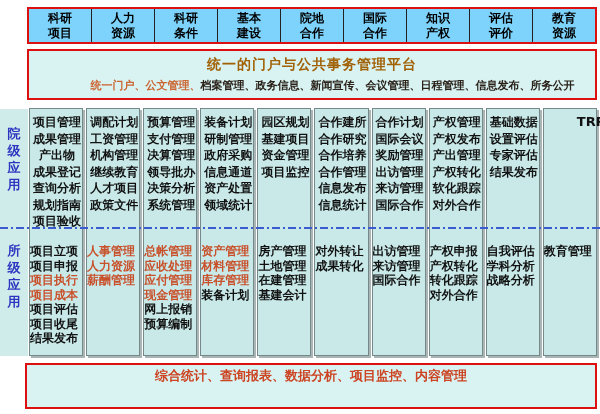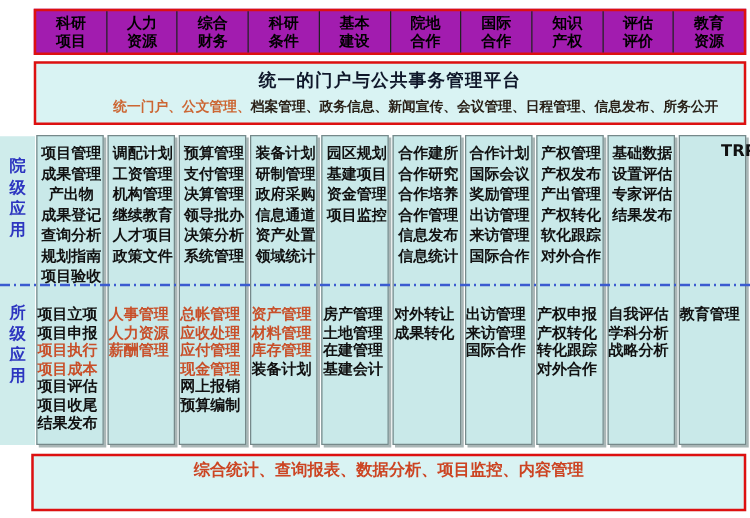--- a/index.html
+++ b/index.html
@@ -5,35 +5,35 @@
   html,body{margin:0;padding:0;}
   body{
     width:600px;height:414px;position:relative;background:#ffffff;
     font-family:"DejaVu Sans",sans-serif;overflow:hidden;
   }
   .page{position:relative;width:600px;height:414px;background:#fff;}
 
   
   .header-box{
     position:absolute;left:27px;top:7px;width:566px;height:33px;
-    border:2px solid #dd1010;background:#a21caf;display:flex;
+    border:2px solid #dd1010;background:#7dd3fc;display:flex;
   }
   .header-cell{
     flex:1;display:flex;flex-direction:column;align-items:center;justify-content:center;
     font-size:12px;font-weight:bold;color:#000;line-height:15px;
     border-right:1px solid #222;white-space:nowrap;
   }
   .header-cell:last-child{border-right:none;}
 
   
   .portal-banner{
     position:absolute;left:27px;top:49px;width:566px;height:47px;
     border:2px solid #dd1010;background:#d9f3f3;text-align:center;
   }
-  .portal-title{font-size:14px;font-weight:bold;color:#0f172a;margin-top:5px;letter-spacing:1px;}
+  .portal-title{font-size:14px;font-weight:bold;color:#a16207;margin-top:5px;letter-spacing:1px;}
   .portal-subtitle{font-size:11px;font-weight:bold;color:#2a2118;margin-top:4px;white-space:nowrap;margin-left:41px;}
   .portal-subtitle .hl{color:#cc6633;}
 
   
   .sidebar{position:absolute;left:0;top:109px;width:28px;height:247px;background:#cfeceb;}
   .side-label{
     position:absolute;left:0;width:28px;text-align:center;
     color:#2d35c0;font-weight:bold;font-size:13px;line-height:17px;
   }
   .side-label-top{top:16px;}
@@ -81,24 +81,20 @@
 <div class="page">
 
   <div class="header-box" id="header-box">
       <div class="header-cell">
         <span>科研</span>
         <span>项目</span>
       </div>
       <div class="header-cell">
         <span>人力</span>
         <span>资源</span>
-      </div>
-      <div class="header-cell">
-        <span>综合</span>
-        <span>财务</span>
       </div>
       <div class="header-cell">
         <span>科研</span>
         <span>条件</span>
       </div>
       <div class="header-cell">
         <span>基本</span>
         <span>建设</span>
       </div>
       <div class="header-cell">

